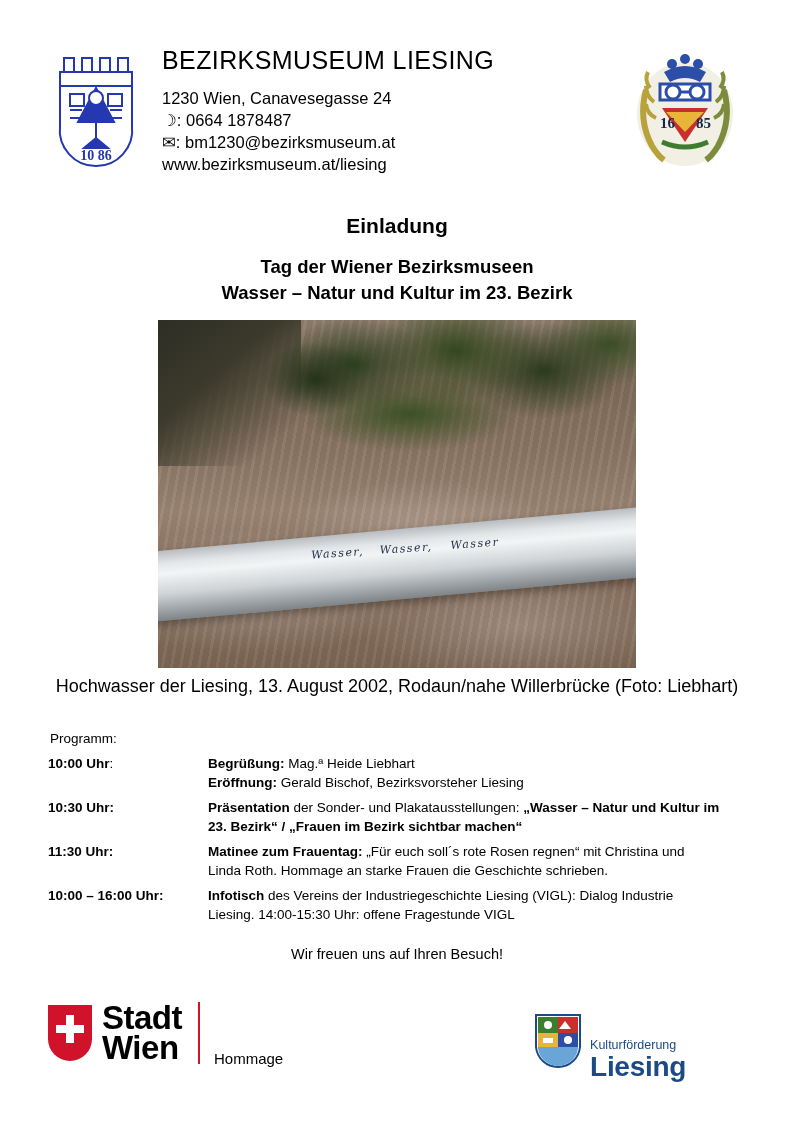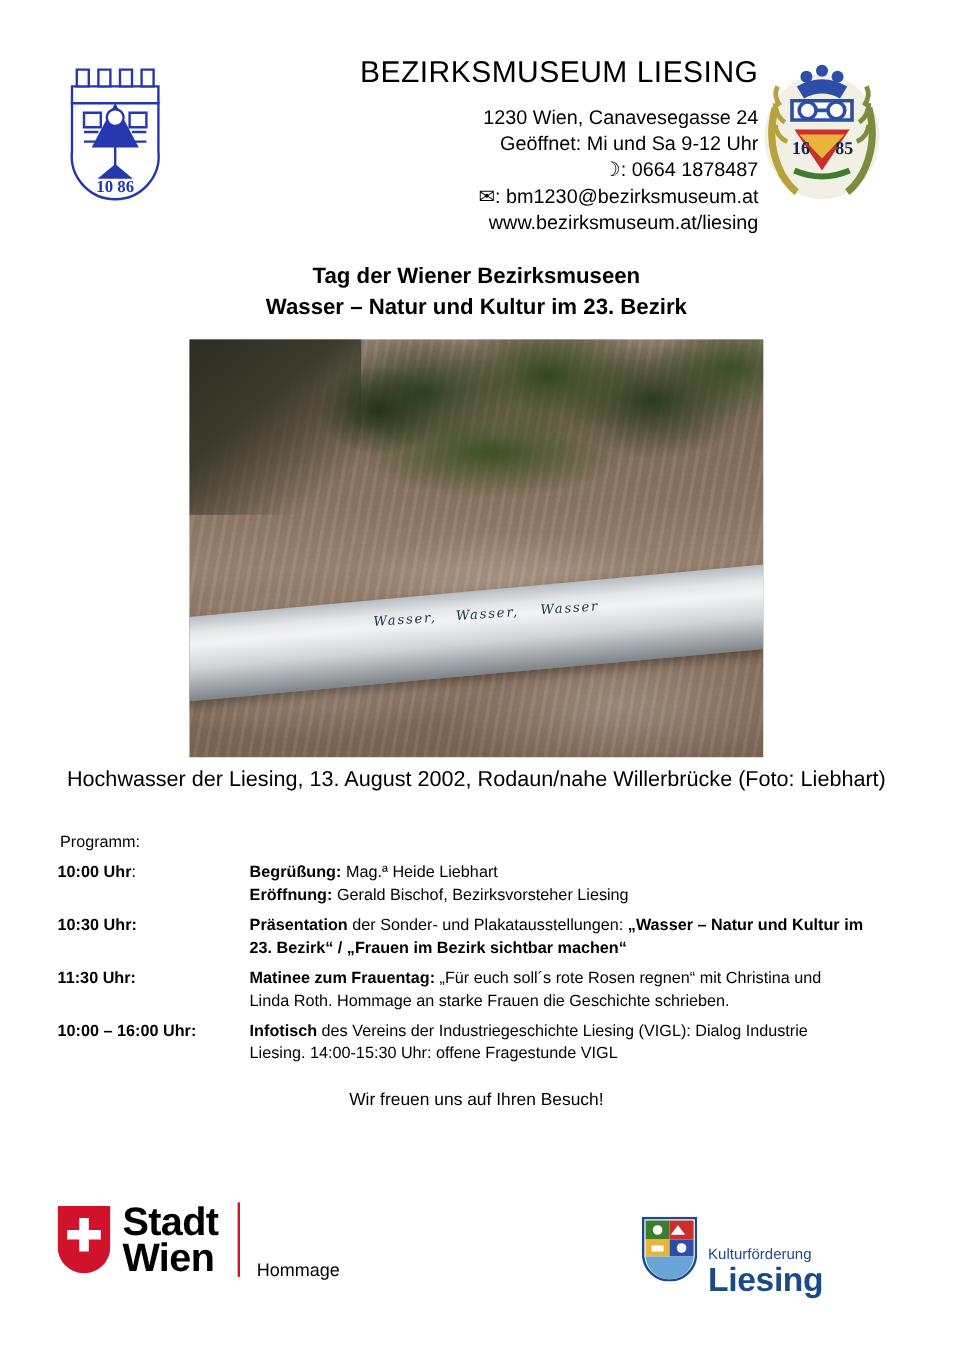--- a/index.html
+++ b/index.html
@@ -38,21 +38,21 @@
     height: 126px;
   }
   .crest-right {
     position: absolute;
     right: 2px;
     top: 16px;
     width: 118px;
     height: 122px;
   }
   .header-center {
-    text-align: right;
+    text-align: left;
     width: 470px;
     margin: 0 auto;
   }
   .museum-title {
     font-size: 25px;
     letter-spacing: 0.4px;
     margin-top: 12px;
     margin-bottom: 12px;
     font-weight: 400;
   }
@@ -302,21 +302,20 @@
           <path d="M20 62 h12 M60 62 h12 M20 70 h10 M62 70 h10"></path>
           <path d="M46 90 l-12 10 h24 z" fill="#2638b0"></path>
         </g>
         <text x="46" y="112" font-family="'Liberation Serif', serif" font-size="14" fill="#2638b0" text-anchor="middle" font-weight="bold">10 86</text>
       </svg>
     </div>
 
     <div class="header-center">
       <div class="museum-title">BEZIRKSMUSEUM LIESING</div>
       <div class="addr-line">1230 Wien, Canavesegasse 24</div>
-      <div class="addr-line">Geöffnet: Mi und Sa 9-12 Uhr</div>
       <div class="addr-line">☽: 0664 1878487</div>
       <div class="addr-line">✉: bm1230@bezirksmuseum.at</div>
       <div class="addr-line">www.bezirksmuseum.at/liesing</div>
     </div>
 
     <div class="crest-right">
       <svg viewBox="0 0 118 122" width="118" height="122" aria-hidden="true">
         <ellipse cx="59" cy="64" rx="48" ry="52" fill="#f2efe4"></ellipse>
         <path d="M20 40 q-8 30 6 56 q6 10 12 14" stroke="#b8a23c" stroke-width="6" fill="none"></path>
         <path d="M98 40 q8 30 -6 56 q-6 10 -12 14" stroke="#7c8c3c" stroke-width="6" fill="none"></path>
@@ -333,20 +332,21 @@
         <path d="M36 58 h46 l-23 34 z" fill="#c9302c"></path>
         <path d="M40 62 h38 l-19 20 z" fill="#e8b53a"></path>
         <path d="M36 92 q23 10 46 0" stroke="#3f7d2e" stroke-width="5" fill="none"></path>
         <text x="34" y="78" font-family="'Liberation Serif', serif" font-size="15" font-weight="bold" fill="#14254f">16</text>
         <text x="70" y="78" font-family="'Liberation Serif', serif" font-size="15" font-weight="bold" fill="#14254f">85</text>
       </svg>
     </div>
   </div>
 
   <div class="invitation">
+    <div class="einladung">Einladung</div>
     <div class="event-line-1">Tag der Wiener Bezirksmuseen</div>
     <div class="event-line-2">Wasser – Natur und Kultur im 23. Bezirk</div>
   </div>
 
   <div class="photo-wrap">
     <div class="photo">
       <div class="water"></div>
       <div class="water-streaks"></div>
       <div class="bank-left"></div>
       <div class="foliage"></div>

